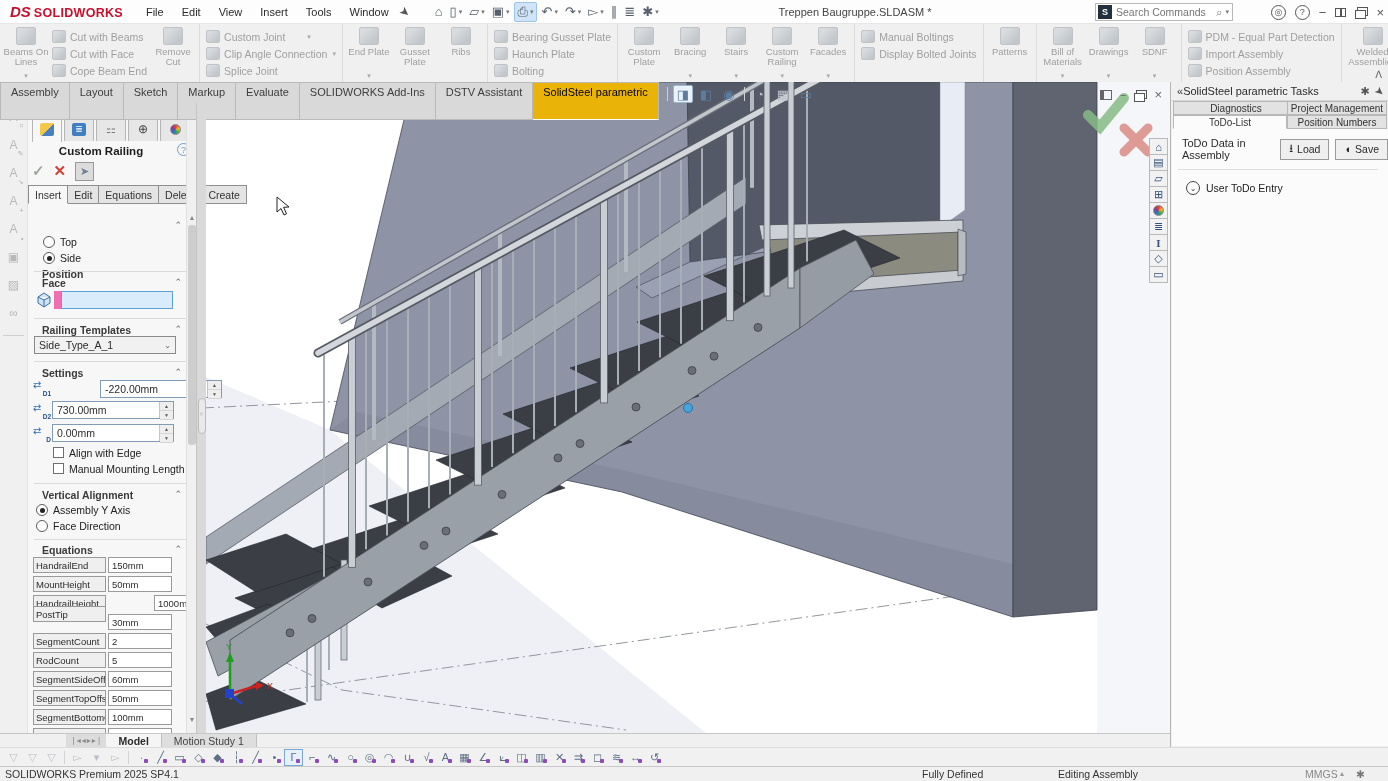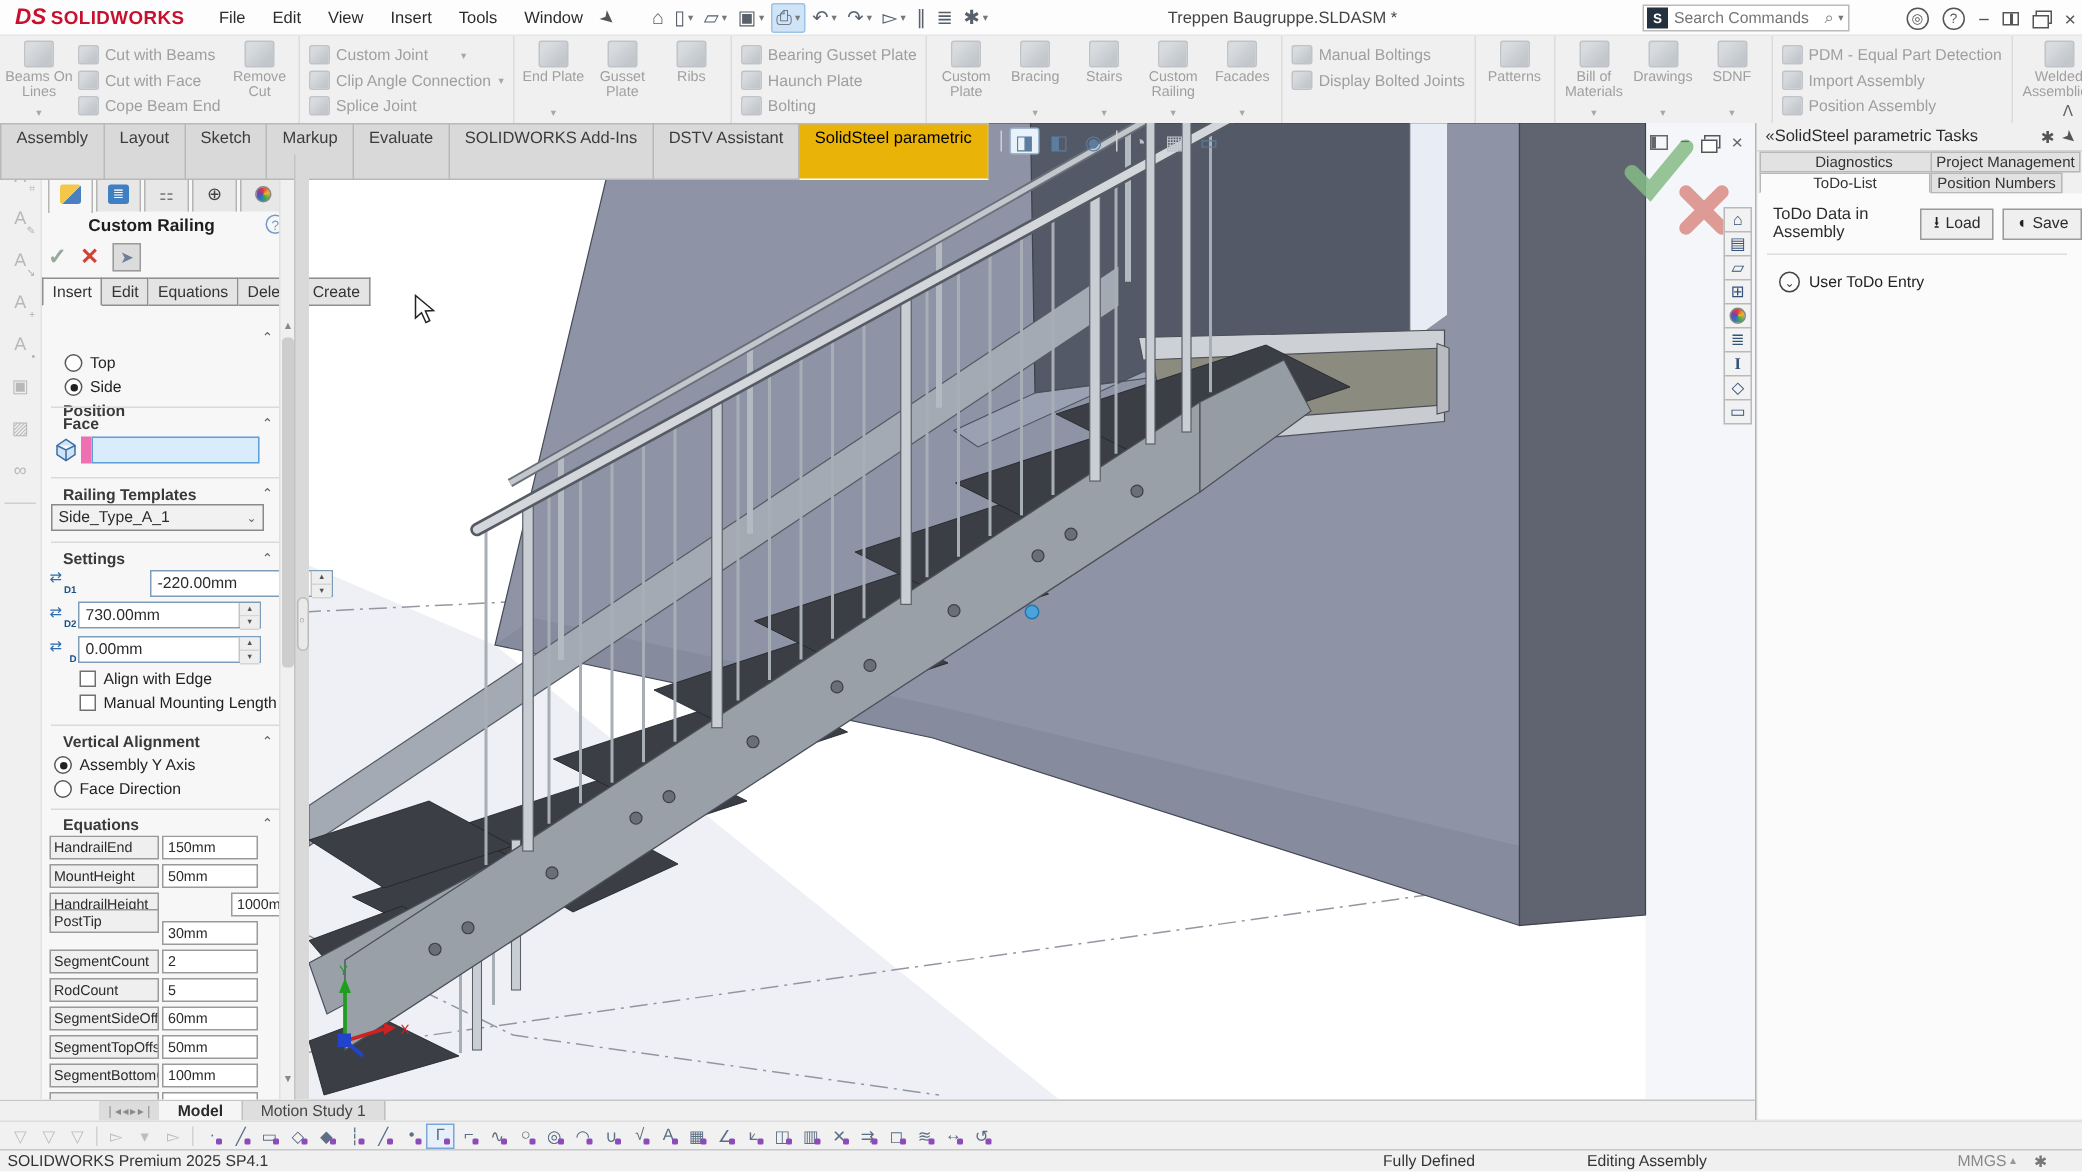--- a/index.html
+++ b/index.html
@@ -748,21 +748,21 @@
     </div>
     <div class="tptab" style="left:2px;top:19px;width:126px;">
         <span>Diagnostics</span>
       </div>
     <div class="tptab" style="left:116px;top:19px;width:100px;">
         <span>Project Management</span>
       </div>
     <div class="tptab active" style="left:2px;top:33px;width:114px;">
         <span>ToDo-List</span>
       </div>
-    <div class="tptab" style="left:116px;top:33px;width:88px;">
+    <div class="tptab" style="left:116px;top:33px;width:100px;">
         <span>Position Numbers</span>
       </div>
     <div id="tp-body">
       <div id="tp-row">
         <span>ToDo Data in Assembly</span>
         <span class="tpbtn">
             <span class="gi">⭳</span>
             <span>Load</span>
           </span>
         <span class="tpbtn">

